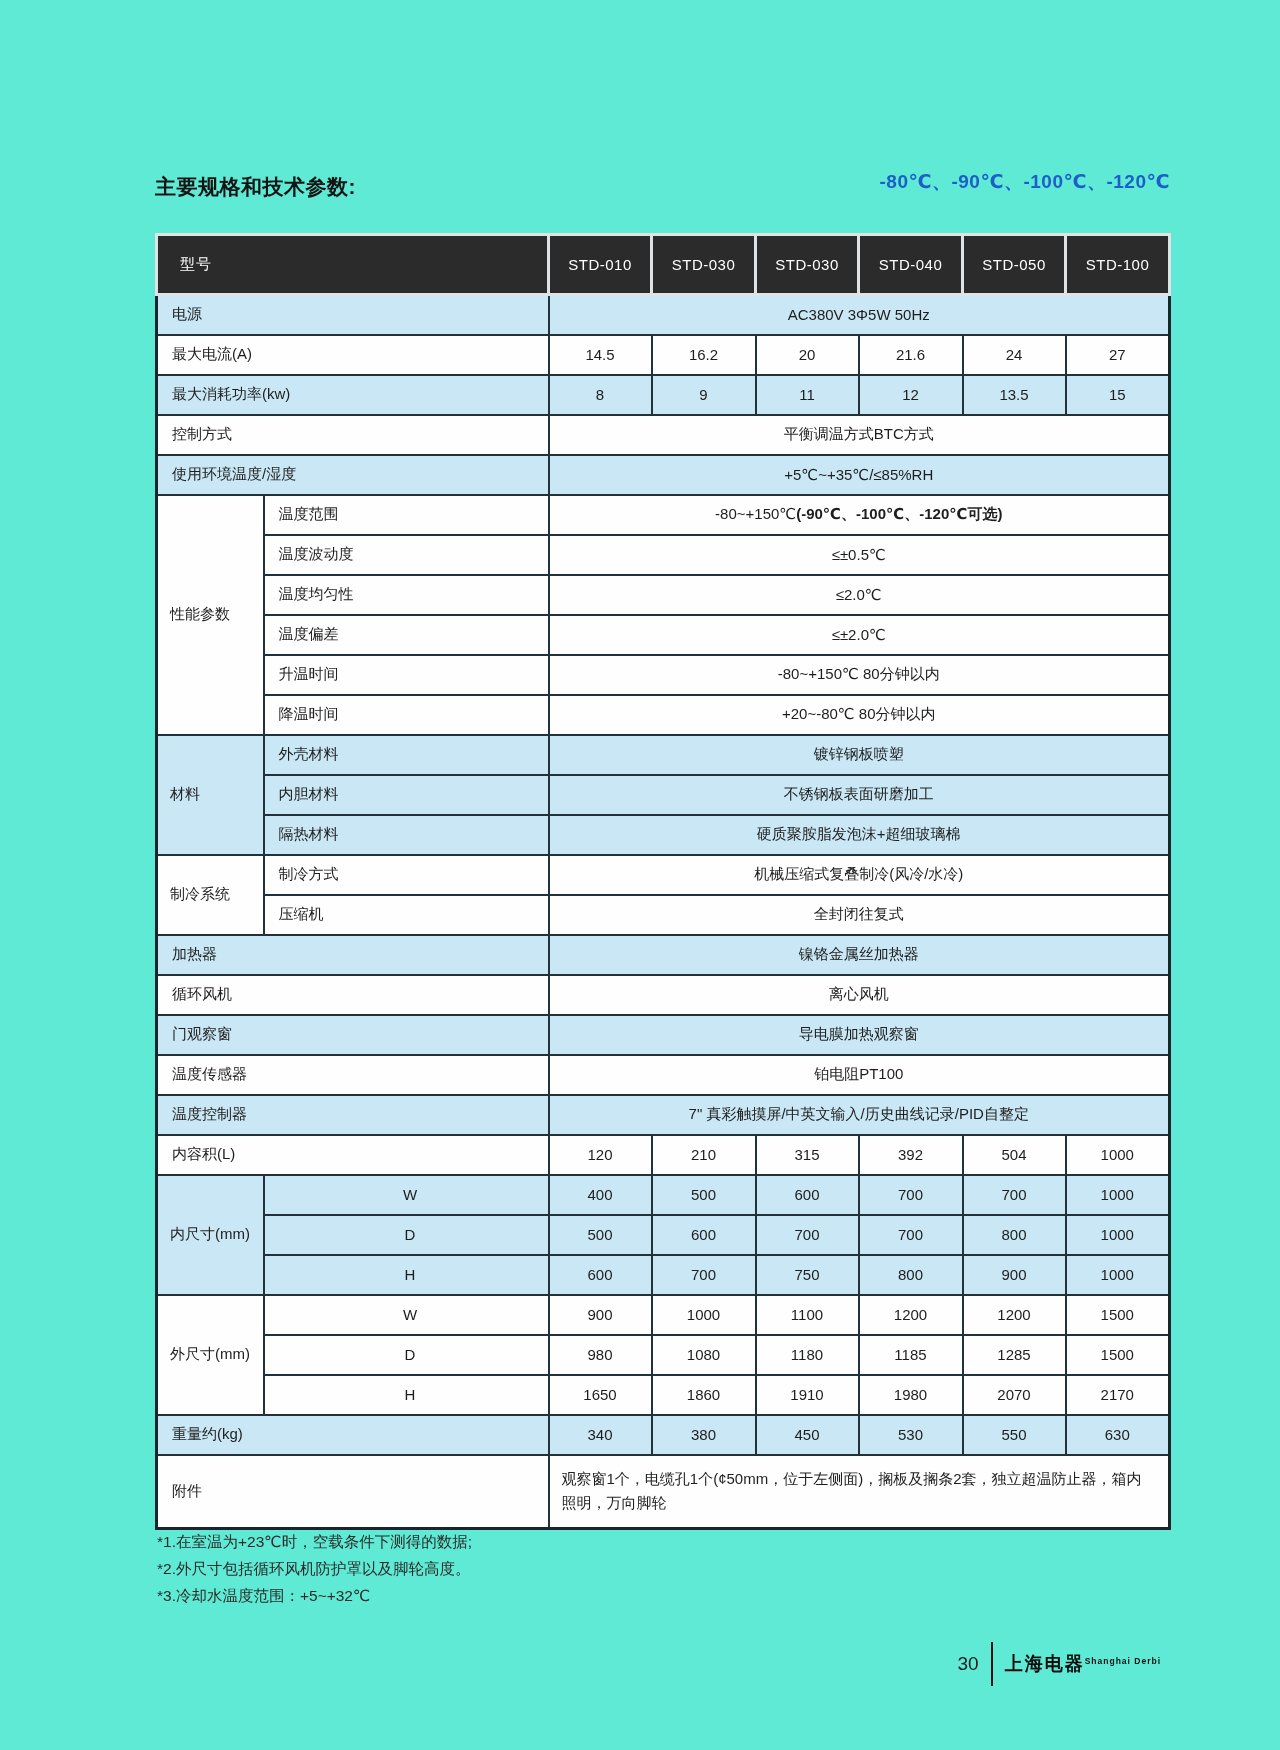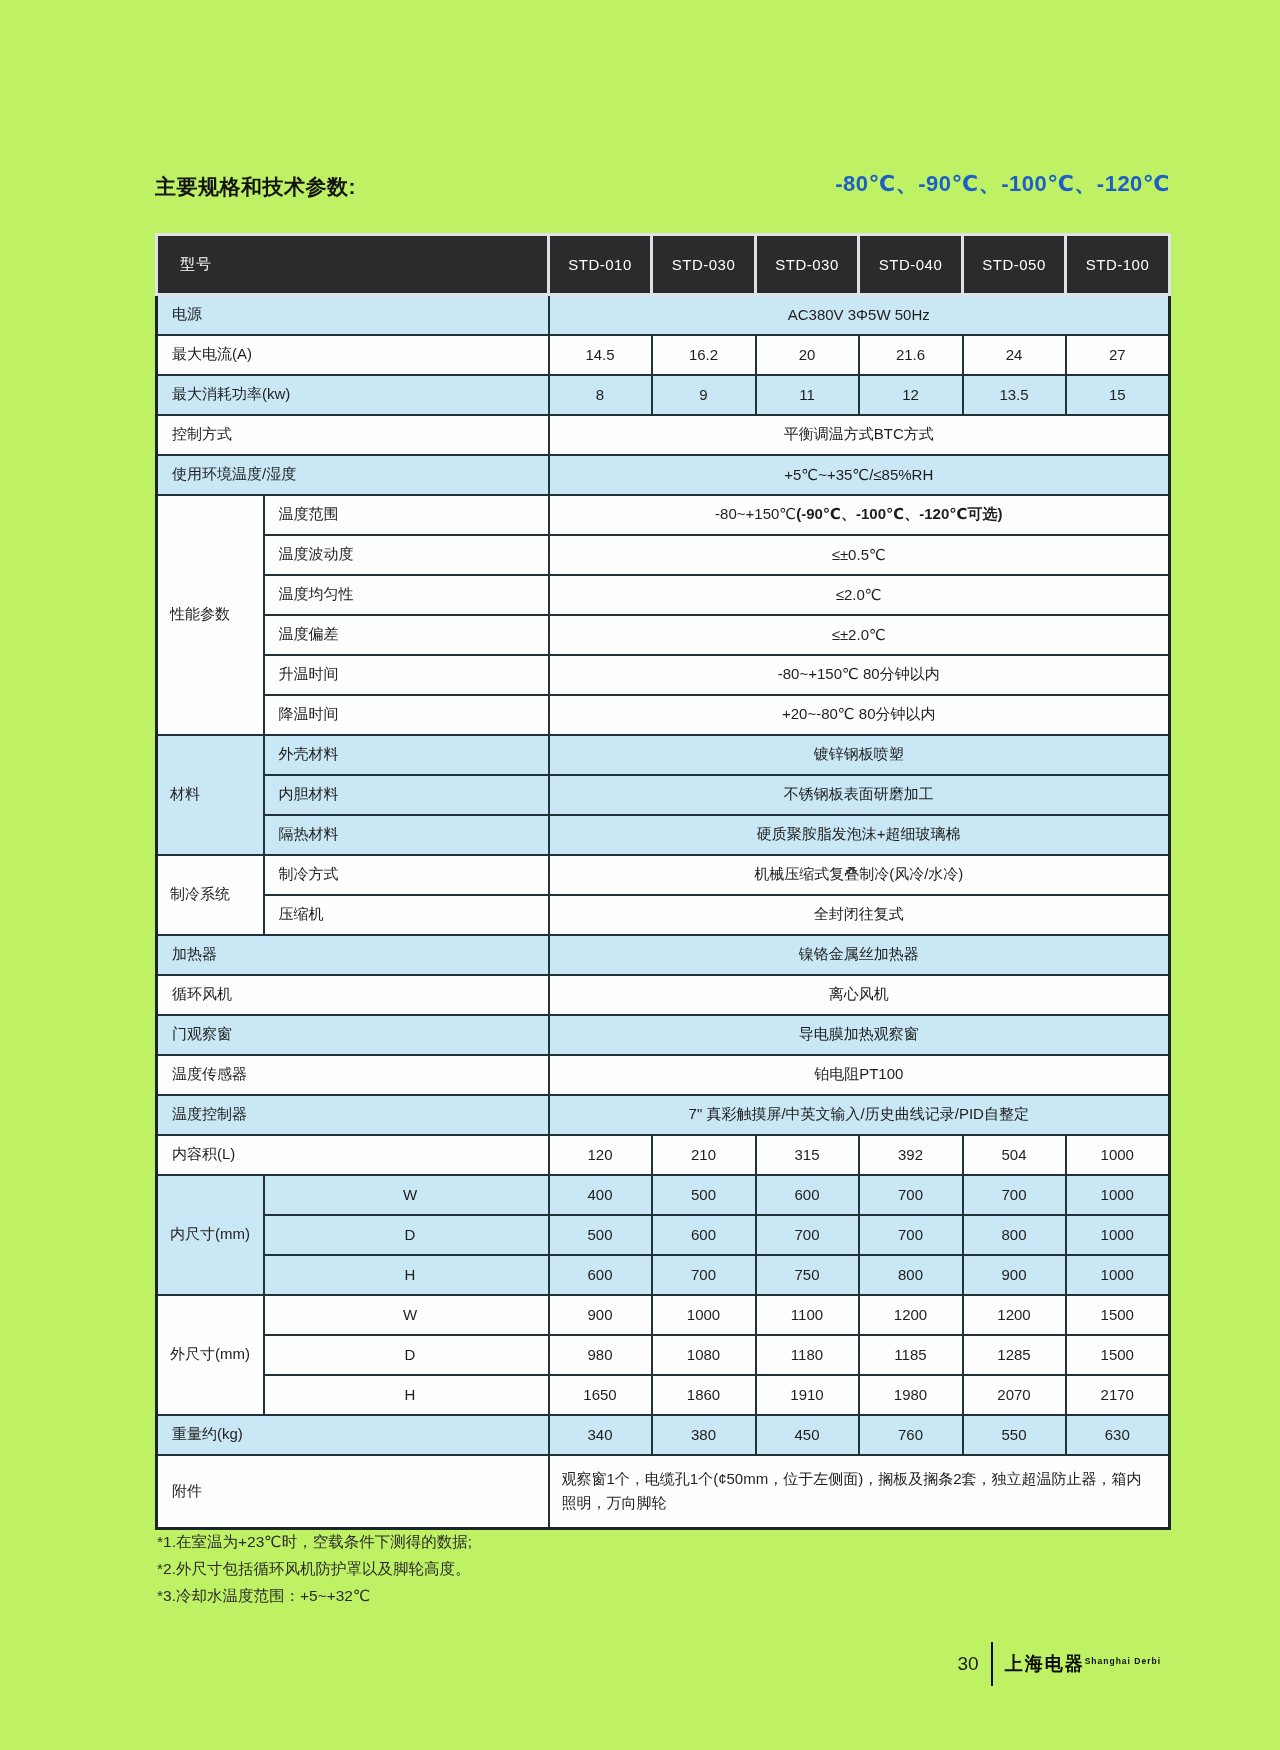--- a/index.html
+++ b/index.html
@@ -1,27 +1,27 @@
 <!DOCTYPE html>
 <html><head>
 <meta charset="utf-8">
 <style>
   html,body{margin:0;padding:0;}
   .page{
     position:relative; width:1280px; height:1750px;
-    background:#bef264; overflow:hidden;
+    background:#5eead4; overflow:hidden;
     font-family:"Liberation Sans","DejaVu Sans",sans-serif;
   }
   .doc-title{
     position:absolute; left:155px; top:173px;
     font-size:21px; font-weight:bold; color:#141414; letter-spacing:.5px;
   }
   .temp-options{
     position:absolute; top:169px; right:110px;
-    font-size:22px; font-weight:bold; color:#1d5ec8; letter-spacing:.5px;
+    font-size:19px; font-weight:bold; color:#1d5ec8; letter-spacing:.5px;
   }
   table.spec{
     position:absolute; left:155px; top:233px; width:1013px;
     border-collapse:collapse; table-layout:fixed;
     border:3px solid #1b262c;
   }
   .spec th,.spec td{
     border:2px solid #22323a; font-size:15px; color:#1e1e1e;
     padding:0 6px; text-align:center; vertical-align:middle; font-weight:normal;
     overflow:hidden;
@@ -245,21 +245,21 @@
           <td class="value num">1910</td>
           <td class="value num">1980</td>
           <td class="value num">2070</td>
           <td class="value num">2170</td>
         </tr>
         <tr class="blue">
           <td class="label" colspan="2">重量约(kg)</td>
           <td class="value num">340</td>
           <td class="value num">380</td>
           <td class="value num">450</td>
-          <td class="value num">760</td>
+          <td class="value num">530</td>
           <td class="value num">550</td>
           <td class="value num">630</td>
         </tr>
         <tr class="white tall">
           <td class="label" colspan="2">附件</td>
           <td class="value left" colspan="6"><span>观察窗1个，电缆孔1个(¢50mm，位于左侧面)，搁板及搁条2套，独立超温防止器，箱内照明，万向脚轮</span></td>
         </tr>
       </tbody>
   </table>
 

